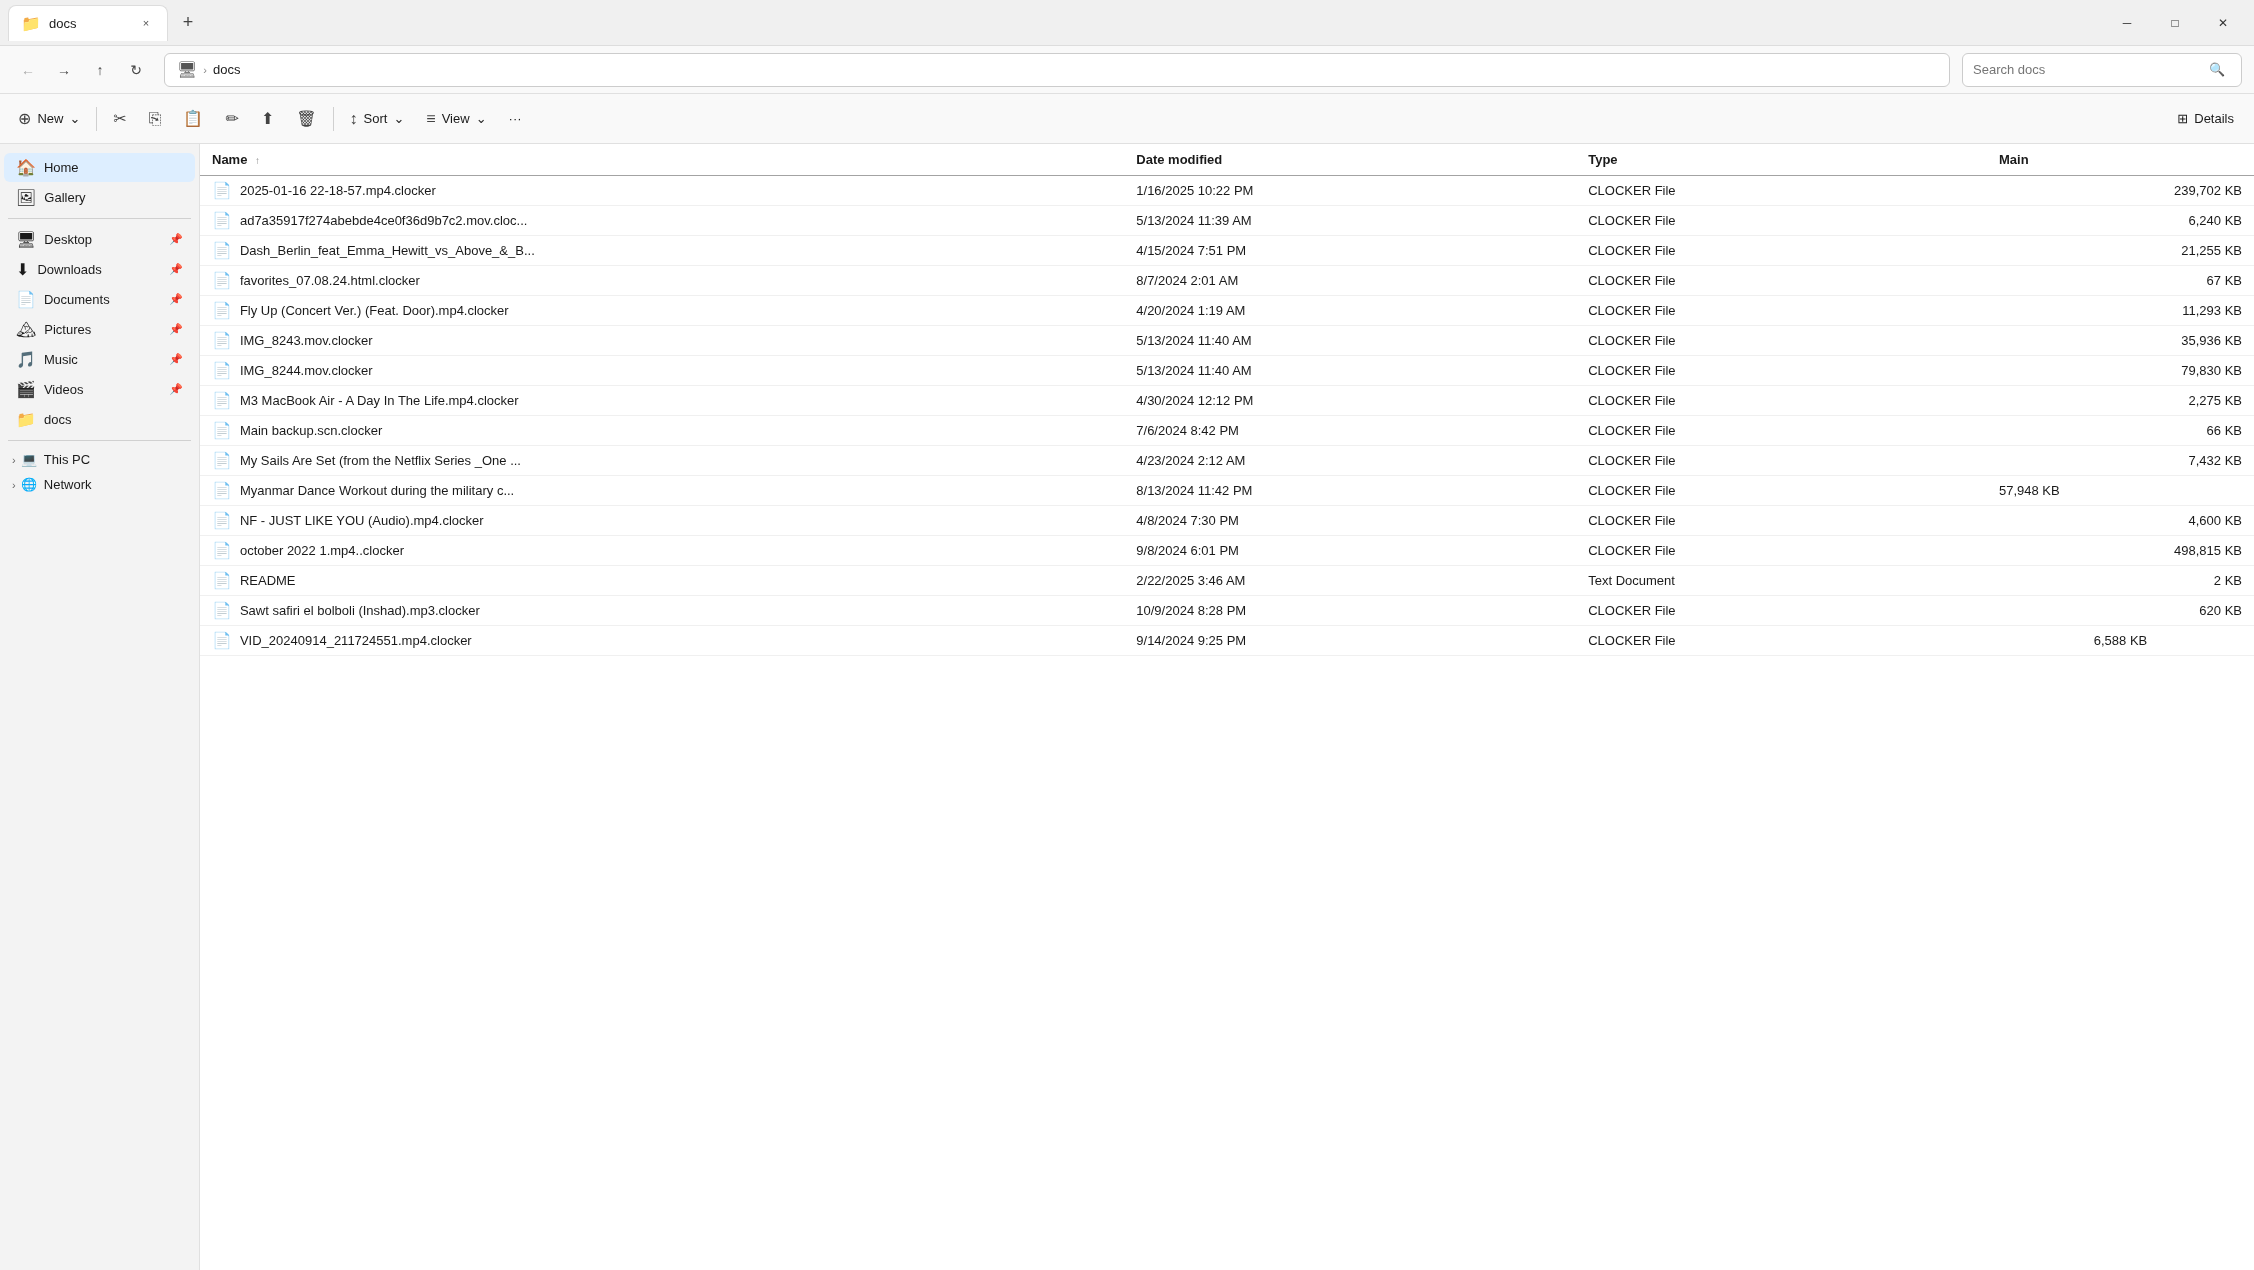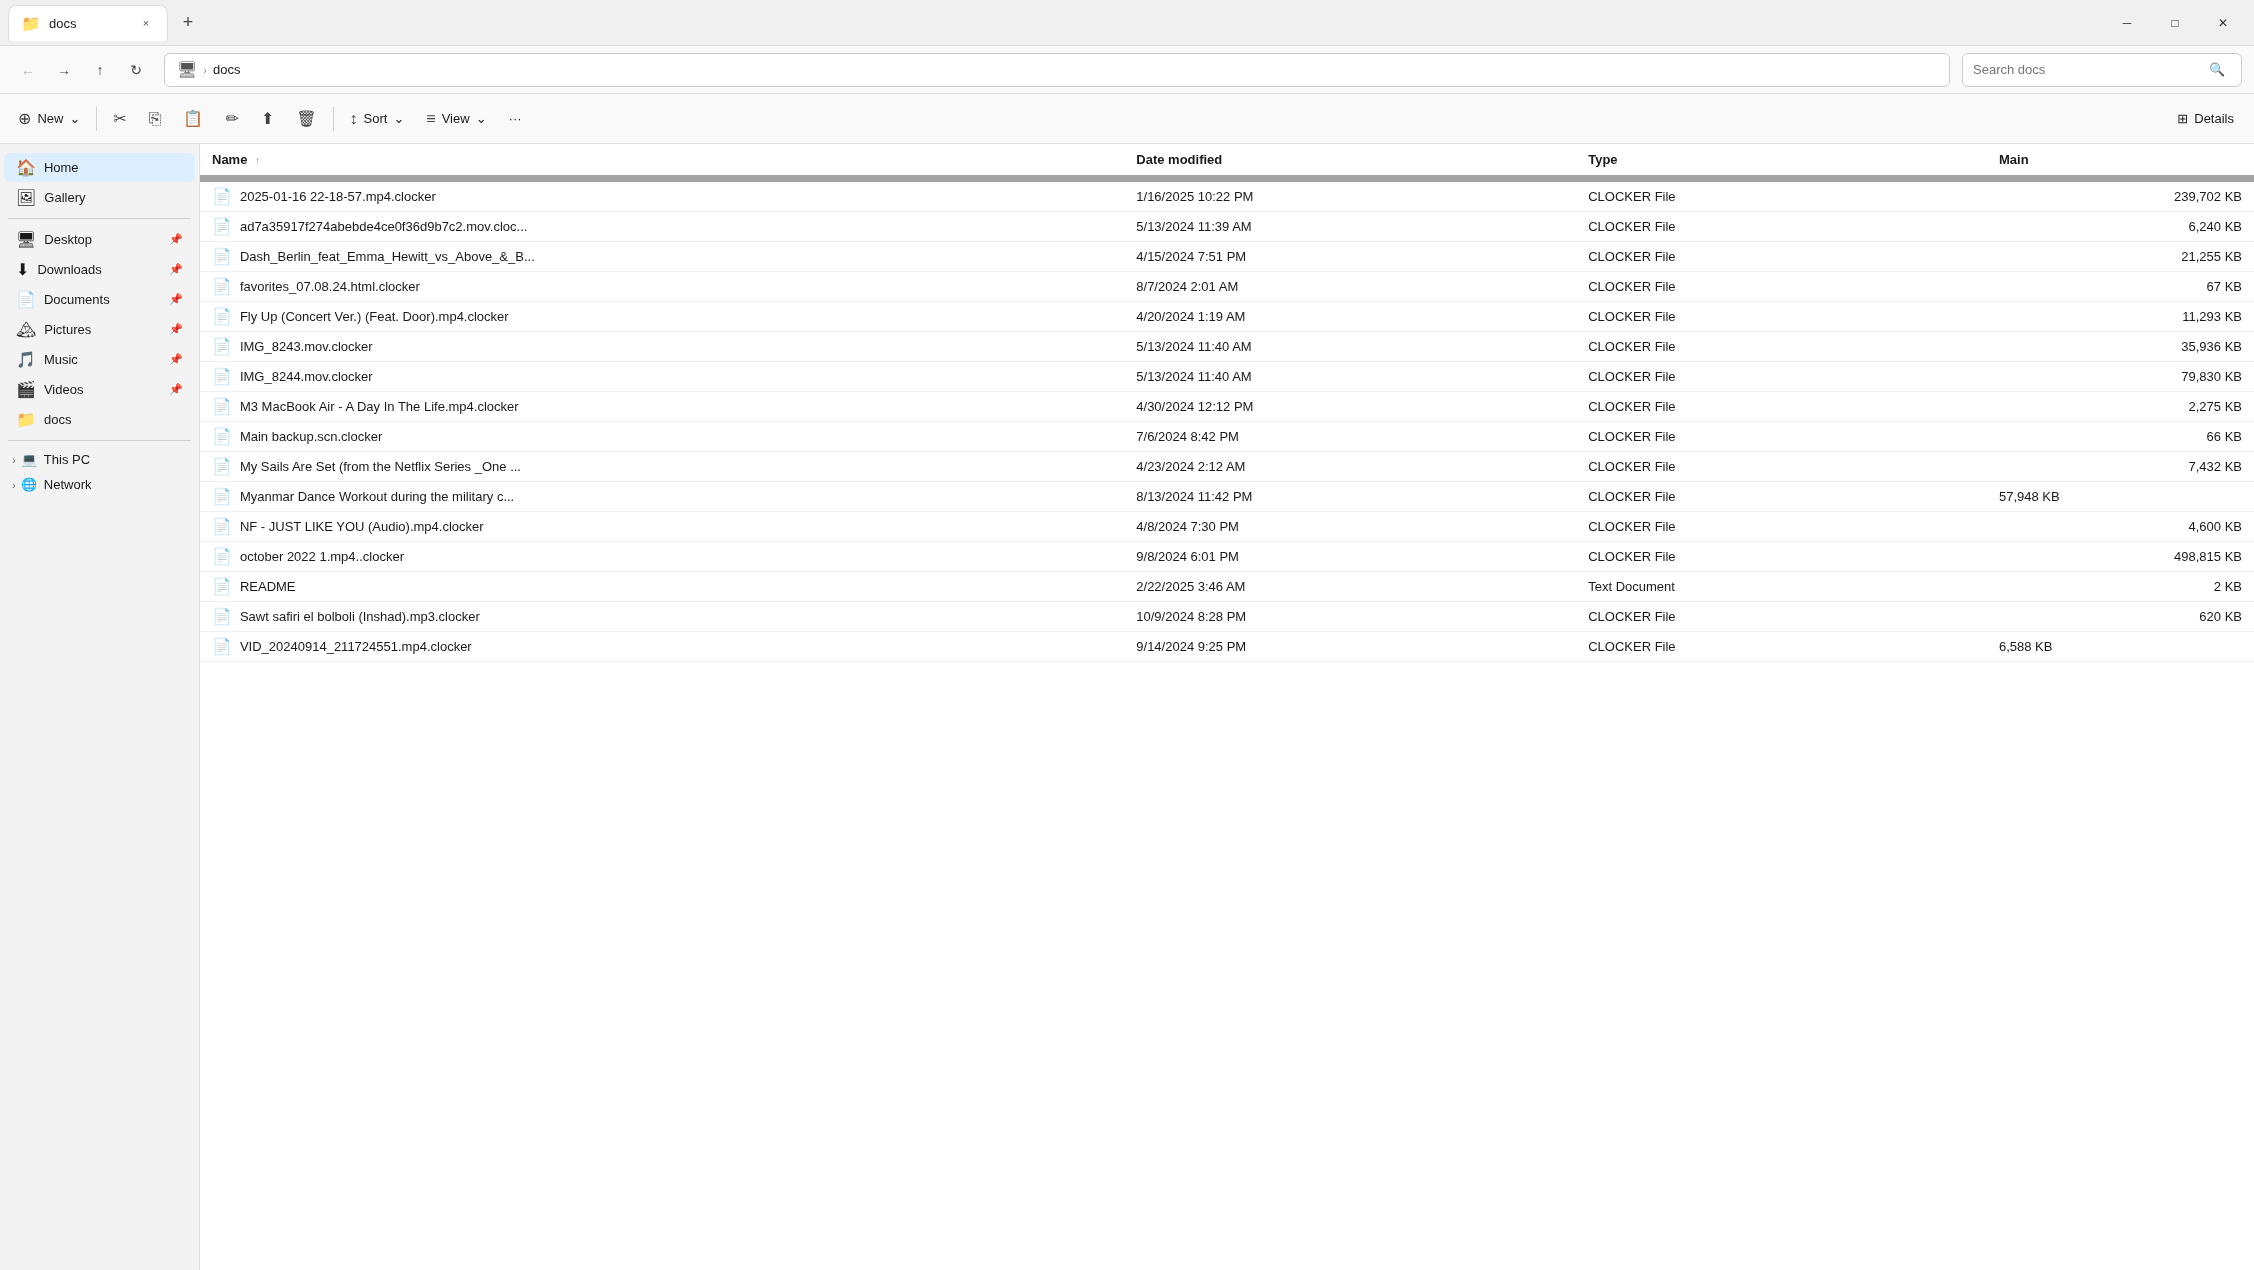--- a/index.html
+++ b/index.html
@@ -202,21 +202,21 @@
     .file-table {
       width: 100%;
       border-collapse: collapse;
     }
     .file-table thead th {
       text-align: left;
       padding: 8px 12px;
       font-weight: 600;
       font-size: 13px;
       color: #1a1a1a;
-      border-bottom: 7px solid #a3a3a3;
+      border-bottom: 1px solid #a3a3a3;
       background: white;
       position: sticky;
       top: 0;
       cursor: pointer;
       margin-top: 6px;
     }
     .file-table td {
       padding: 5px 12px;
       font-size: 13px;
       color: #1a1a1a;
@@ -562,18 +562,18 @@
     </tr>
           <tr>
       <td class="col-name">
         <span class="file-icon">
           <span class="file-icon-img">📄</span>
           <span>VID_20240914_211724551.mp4.clocker</span>
         </span>
       </td>
       <td class="col-date">9/14/2024 9:25 PM</td>
       <td class="col-type">CLOCKER File</td>
-      <td class="col-size" style="text-align:left">6,588 KB</td>
+      <td class="col-size" style="text-align:center">6,588 KB</td>
     </tr>
         </tbody>
     </table>
   </div>
 </div>
 
 </body></html>

